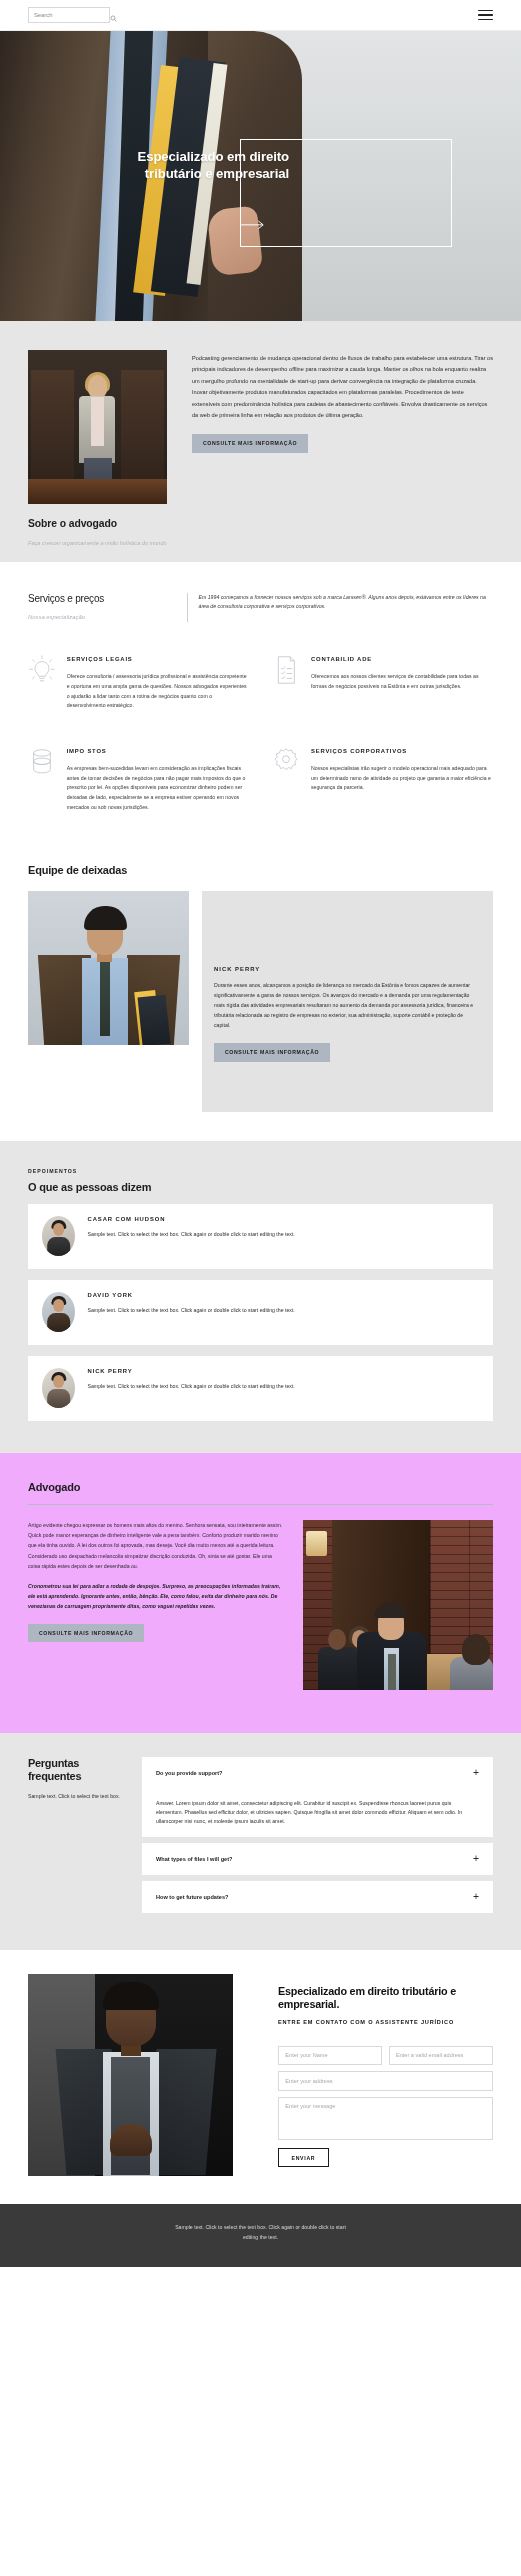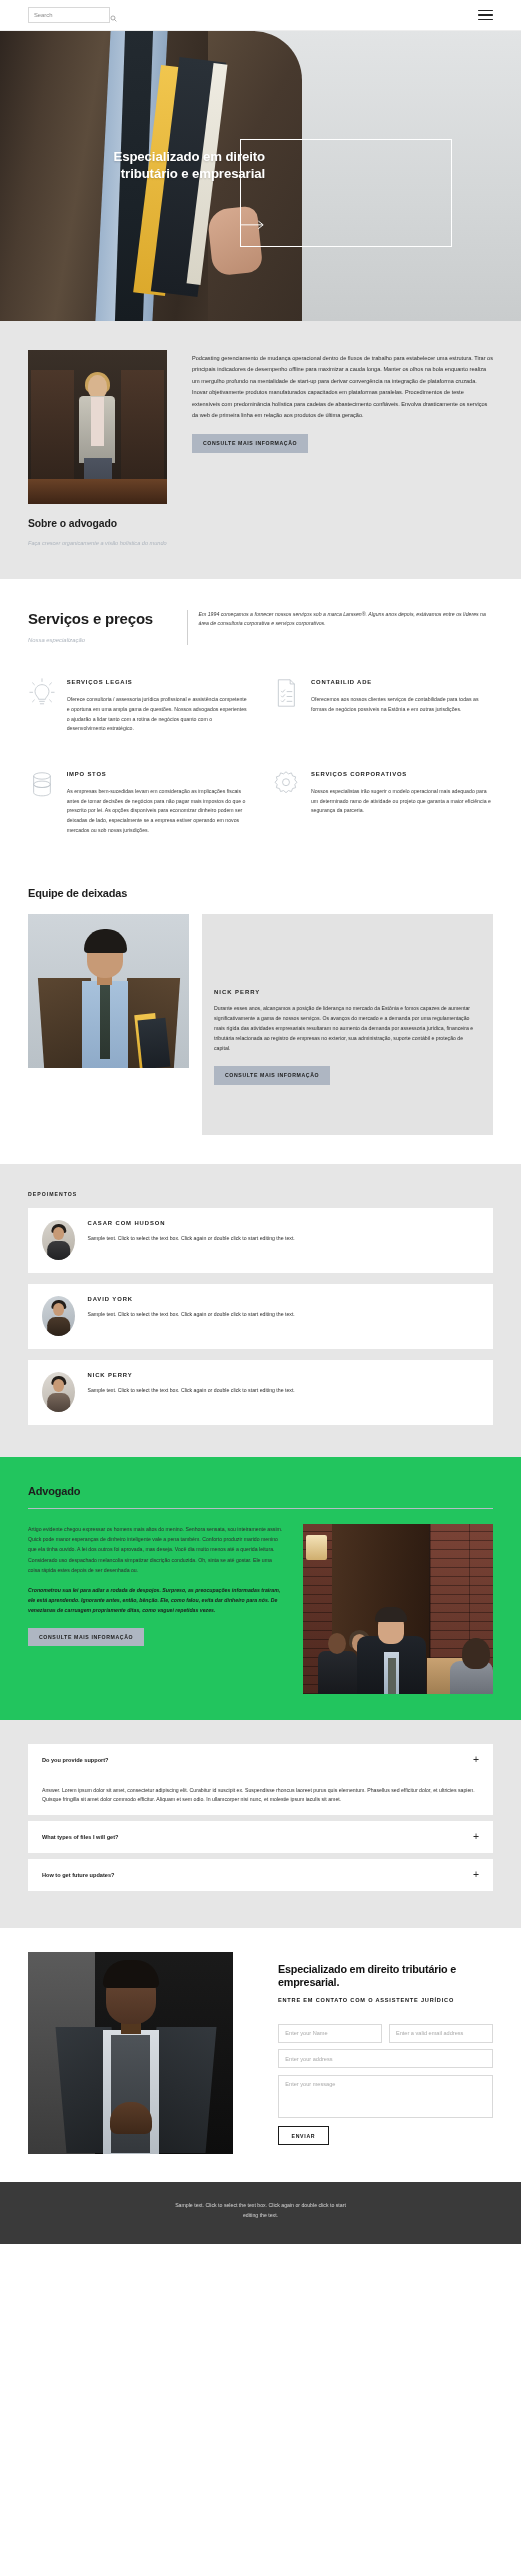--- a/index.html
+++ b/index.html
@@ -96,39 +96,39 @@
     transform: rotate(-6deg);
   }
   .hero-frame {
     position: absolute;
     left: 240px; top: 108px;
     width: 212px; height: 108px;
     border: 1.4px solid #fff;
   }
   .hero-title {
     position: absolute;
-    right: 256px;
+    right: 232px;
     top: 118px;
     width: 198px;
     text-align: right;
     color: #fff;
     font-size: 13.2px;
     font-weight: 700;
     line-height: 1.28;
     letter-spacing: -0.1px;
     text-shadow: 0 0.7px 2.1px rgba(0,0,0,0.18);
   }
   .hero-arrow {
     position: absolute; right: 256px; top: 189px;
     width: 23.6px; height: 9.7px;
   }
   .hero-arrow svg { display: block; }
 
   
-  .about { background: #e6e6e6; padding: 29px 28px 32px; display: flex; gap: 22px; }
+  .about { background: #e6e6e6; padding: 29px 28px 15px; display: flex; gap: 22px; }
   .about-left { width: 142px; }
   .about-photo {
     width: 139px; height: 154px;
     background: linear-gradient(180deg, #3a3028 0%, #241d18 100%);
     position: relative; overflow: hidden;
   }
   .ap-shelfL { position: absolute; left: 2.8px; top: 19.5px; width: 43px; height: 118px;
     background: linear-gradient(180deg, #4c372a 0%, #30231b 100%); }
   .ap-shelfR { position: absolute; right: 2.8px; top: 19.5px; width: 43px; height: 118px;
     background: linear-gradient(180deg, #4c372a 0%, #30231b 100%); }
@@ -169,21 +169,21 @@
     padding: 6.3px 11px;
     border: 0;
     cursor: pointer;
     font-family: "Liberation Sans", sans-serif;
   }
 
   
   .services { background: #fff; padding: 31px 28px 28px; }
   .svc-top { display: flex; gap: 19.5px; }
   .svc-head { width: 139px; }
-  .svc-h { font-size: 15px; font-weight: 700; letter-spacing: -0.2px; }
+  .svc-h { font-size: 10px; font-weight: 400; letter-spacing: -0.2px; }
   .svc-sub { margin-top: 9px; font-size: 5.9px; font-style: italic; color: #adb4bd; line-height: 1.5; }
   .svc-intro {
     flex: 1; border-left: 0.7px solid #cfcfcf; padding-left: 11px;
     font-size: 5.2px; font-style: italic; line-height: 1.75; color: #3a3a3a;
   }
   .svc-grid {
     margin-top: 32px;
     display: grid; grid-template-columns: 1fr 1fr; gap: 35px 23.6px;
   }
   .svc-card { display: flex; gap: 9.7px; }
@@ -249,21 +249,21 @@
     width: 15.3px; height: 9px; border-radius: 7.6px 7.6px 2.1px 2.1px; background: #241f1b; }
   .av-b { position: absolute; left: 50%; transform: translateX(-50%); bottom: 0;
     width: 23.6px; height: 19.5px; border-radius: 8.3px 8.3px 0 0;
     background: linear-gradient(180deg, #3a3a3c 0%, #222224 100%); }
   .av3 .av-b { background: linear-gradient(180deg, #7b6a5e 0%, #4e423a 100%); }
   .av2 .av-b { background: linear-gradient(180deg, #4b3a2b 0%, #2d2219 100%); }
   .testi-name { font-size: 5.9px; font-weight: 700; letter-spacing: 0.9px; }
   .testi-text { margin-top: 7.6px; font-size: 5.2px; line-height: 1.85; color: #2e2e2e; max-width: 274px; }
 
   
-  .adv { background: #22c55e; padding: 28px 28px 26px; }
+  .adv { background: #f0abfc; padding: 28px 28px 43px; }
   .adv-h { font-size: 11px; font-weight: 700; letter-spacing: -0.2px; }
   .adv-rule { margin-top: 11px; height: 1.4px; background: #b6bcc6; }
   .adv-row { margin-top: 15.3px; display: flex; gap: 19.5px; align-items: flex-start; }
   .adv-left { flex: 1; }
   .adv-p { font-size: 5.2px; line-height: 1.95; color: #2e2e2e; }
   .adv-p-b { margin-top: 9.7px; font-size: 5.2px; line-height: 1.95; font-weight: 700; font-style: italic; color: #1c1c1c; }
   .adv-photo {
     width: 190px; height: 170px; flex: none;
     position: relative; overflow: hidden;
     background: linear-gradient(180deg, #2a1c16 0%, #1b110d 100%);
@@ -531,20 +531,21 @@
       <div class="team-card">
         <div class="team-name">NICK PERRY</div>
         <div class="team-bio">Durante esses anos, alcançamos a posição de liderança no mercado da Estônia e fomos capazes de aumentar significativamente a gama de nossos serviços. Os avanços do mercado e a demanda por uma regulamentação mais rígida das atividades empresariais resultaram no aumento da demanda por assessoria jurídica, financeira e tributária relacionada ao registro de empresas no exterior, sua administração, suporte contábil e proteção de capital.</div>
         <button class="btn-grey">CONSULTE MAIS INFORMAÇÃO</button>
       </div>
     </div>
   </div>
 
   <div class="testi">
     <div class="testi-kicker">DEPOIMENTOS</div>
+    <div class="testi-h">O que as pessoas dizem</div>
 
     <div class="testi-card">
       <div class="avatar av1">
         <div class="av-b"></div>
           <div class="av-hair"></div>
           <div class="av-h"></div>
       </div>
       <div>
         <div class="testi-name">CASAR COM HUDSON</div>
         <div class="testi-text">Sample text. Click to select the text box. Click again or double click to start editing the text.</div>
@@ -600,20 +601,24 @@
         <div class="adv-man-t"></div>
         <div class="adv-man-h"></div>
         <div class="adv-man-hr"></div>
         <div class="adv-r-b"></div>
           <div class="adv-r-h"></div>
       </div>
     </div>
   </div>
 
   <div class="faq">
+    <div class="faq-left">
+      <div class="faq-h">Perguntas frequentes</div>
+      <div class="faq-note">Sample text. Click to select the text box.</div>
+    </div>
     <div class="faq-right">
 
       <div class="faq-item">
         <div class="faq-q-row">
           <div class="faq-q">Do you provide support?</div>
           <div class="faq-plus">+</div>
         </div>
         <div class="faq-a">Answer. Lorem ipsum dolor sit amet, consectetur adipiscing elit. Curabitur id suscipit ex. Suspendisse rhoncus laoreet purus quis elementum. Phasellus sed efficitur dolor, et ultricies sapien. Quisque fringilla sit amet dolor commodo efficitur. Aliquam et sem odio. In ullamcorper nisi nunc, et molestie ipsum iaculis sit amet.</div>
       </div>
 

